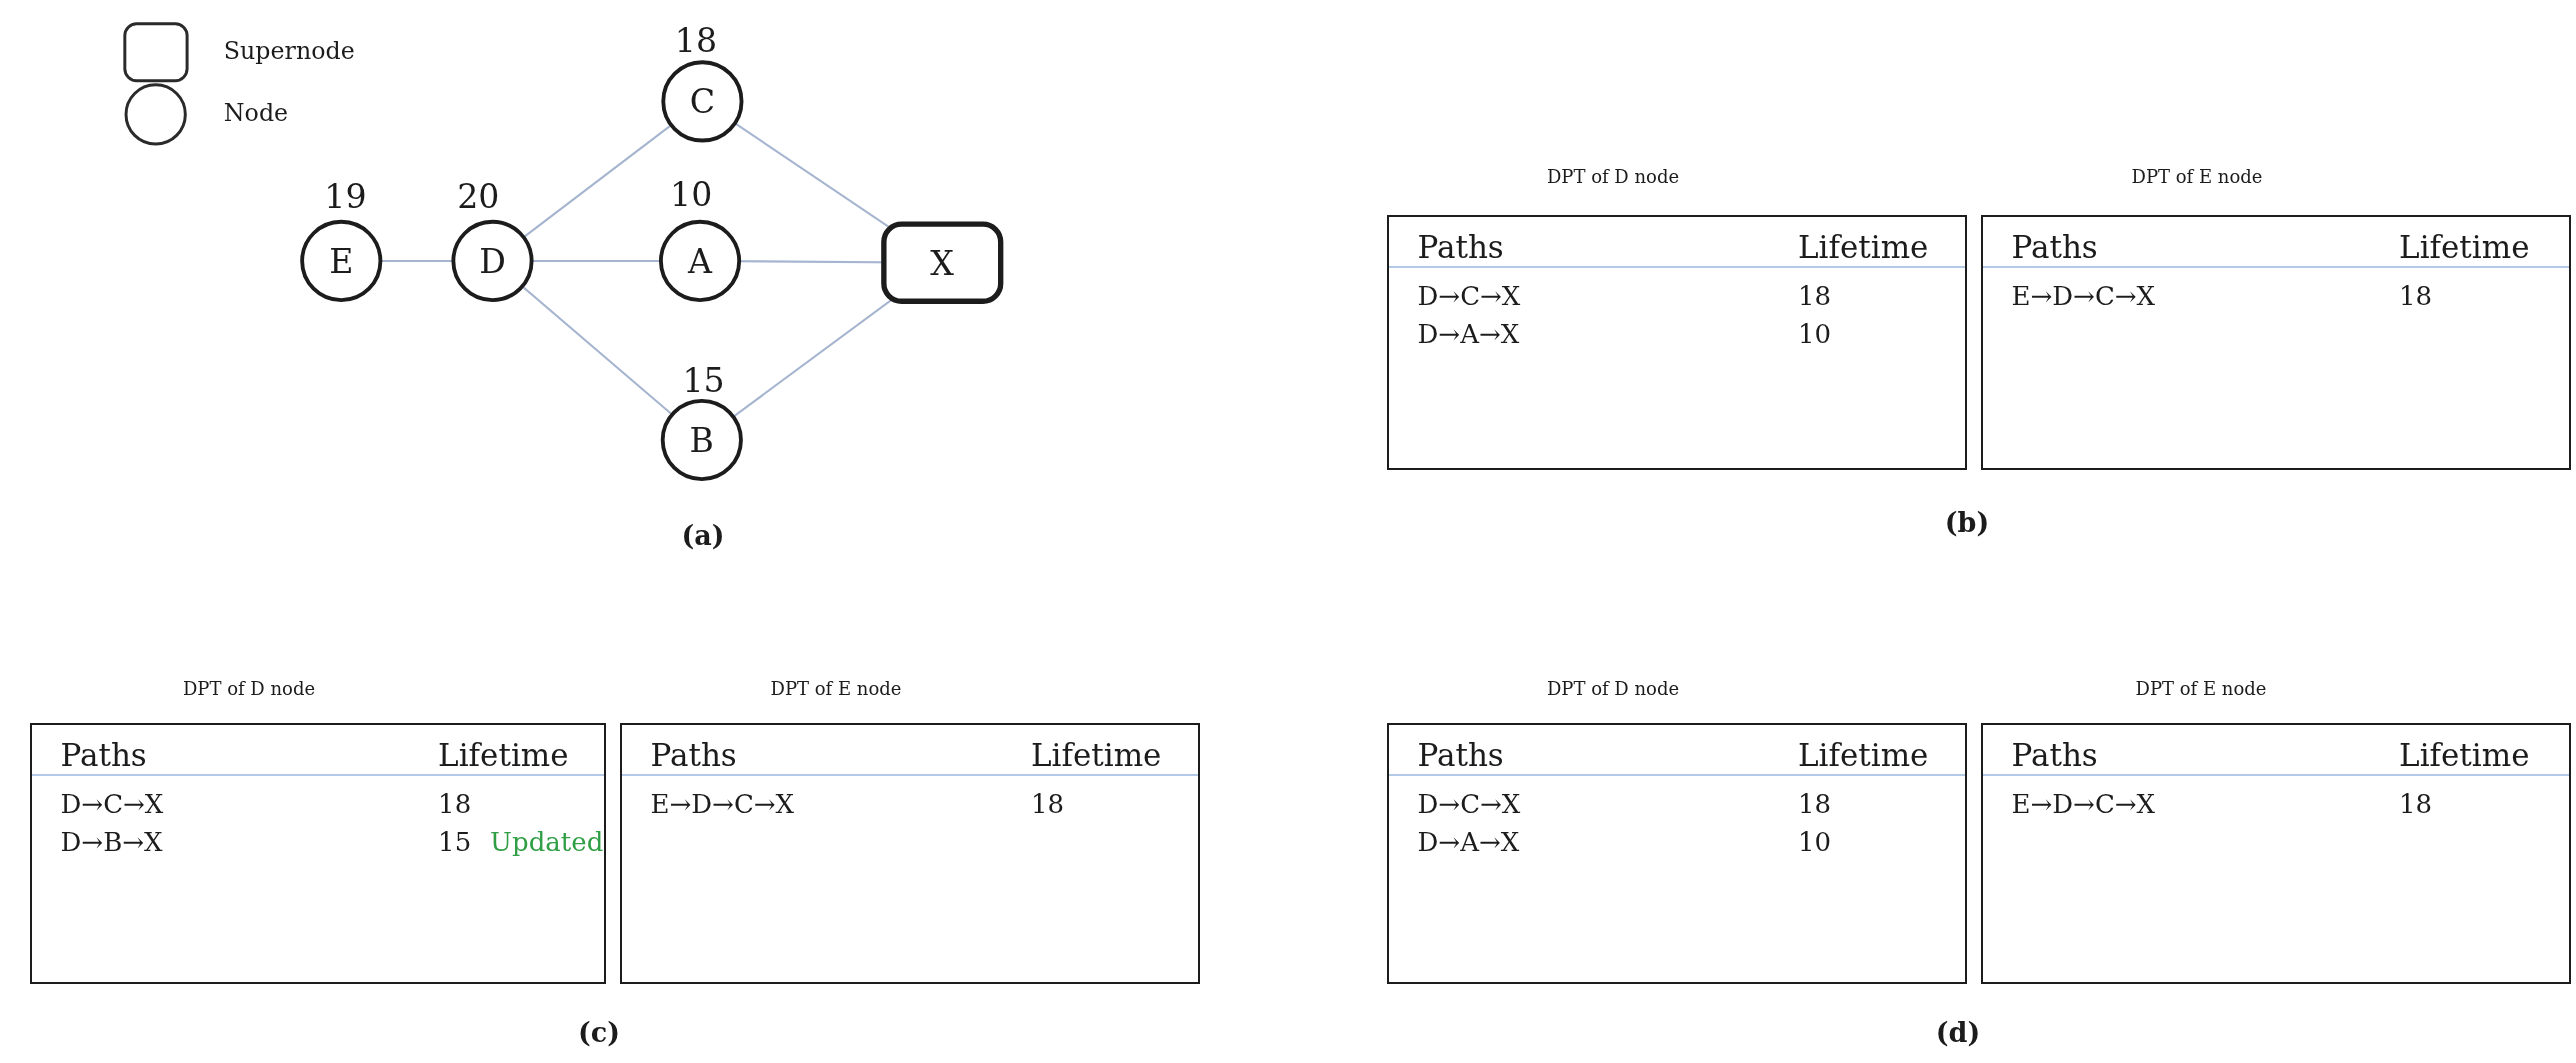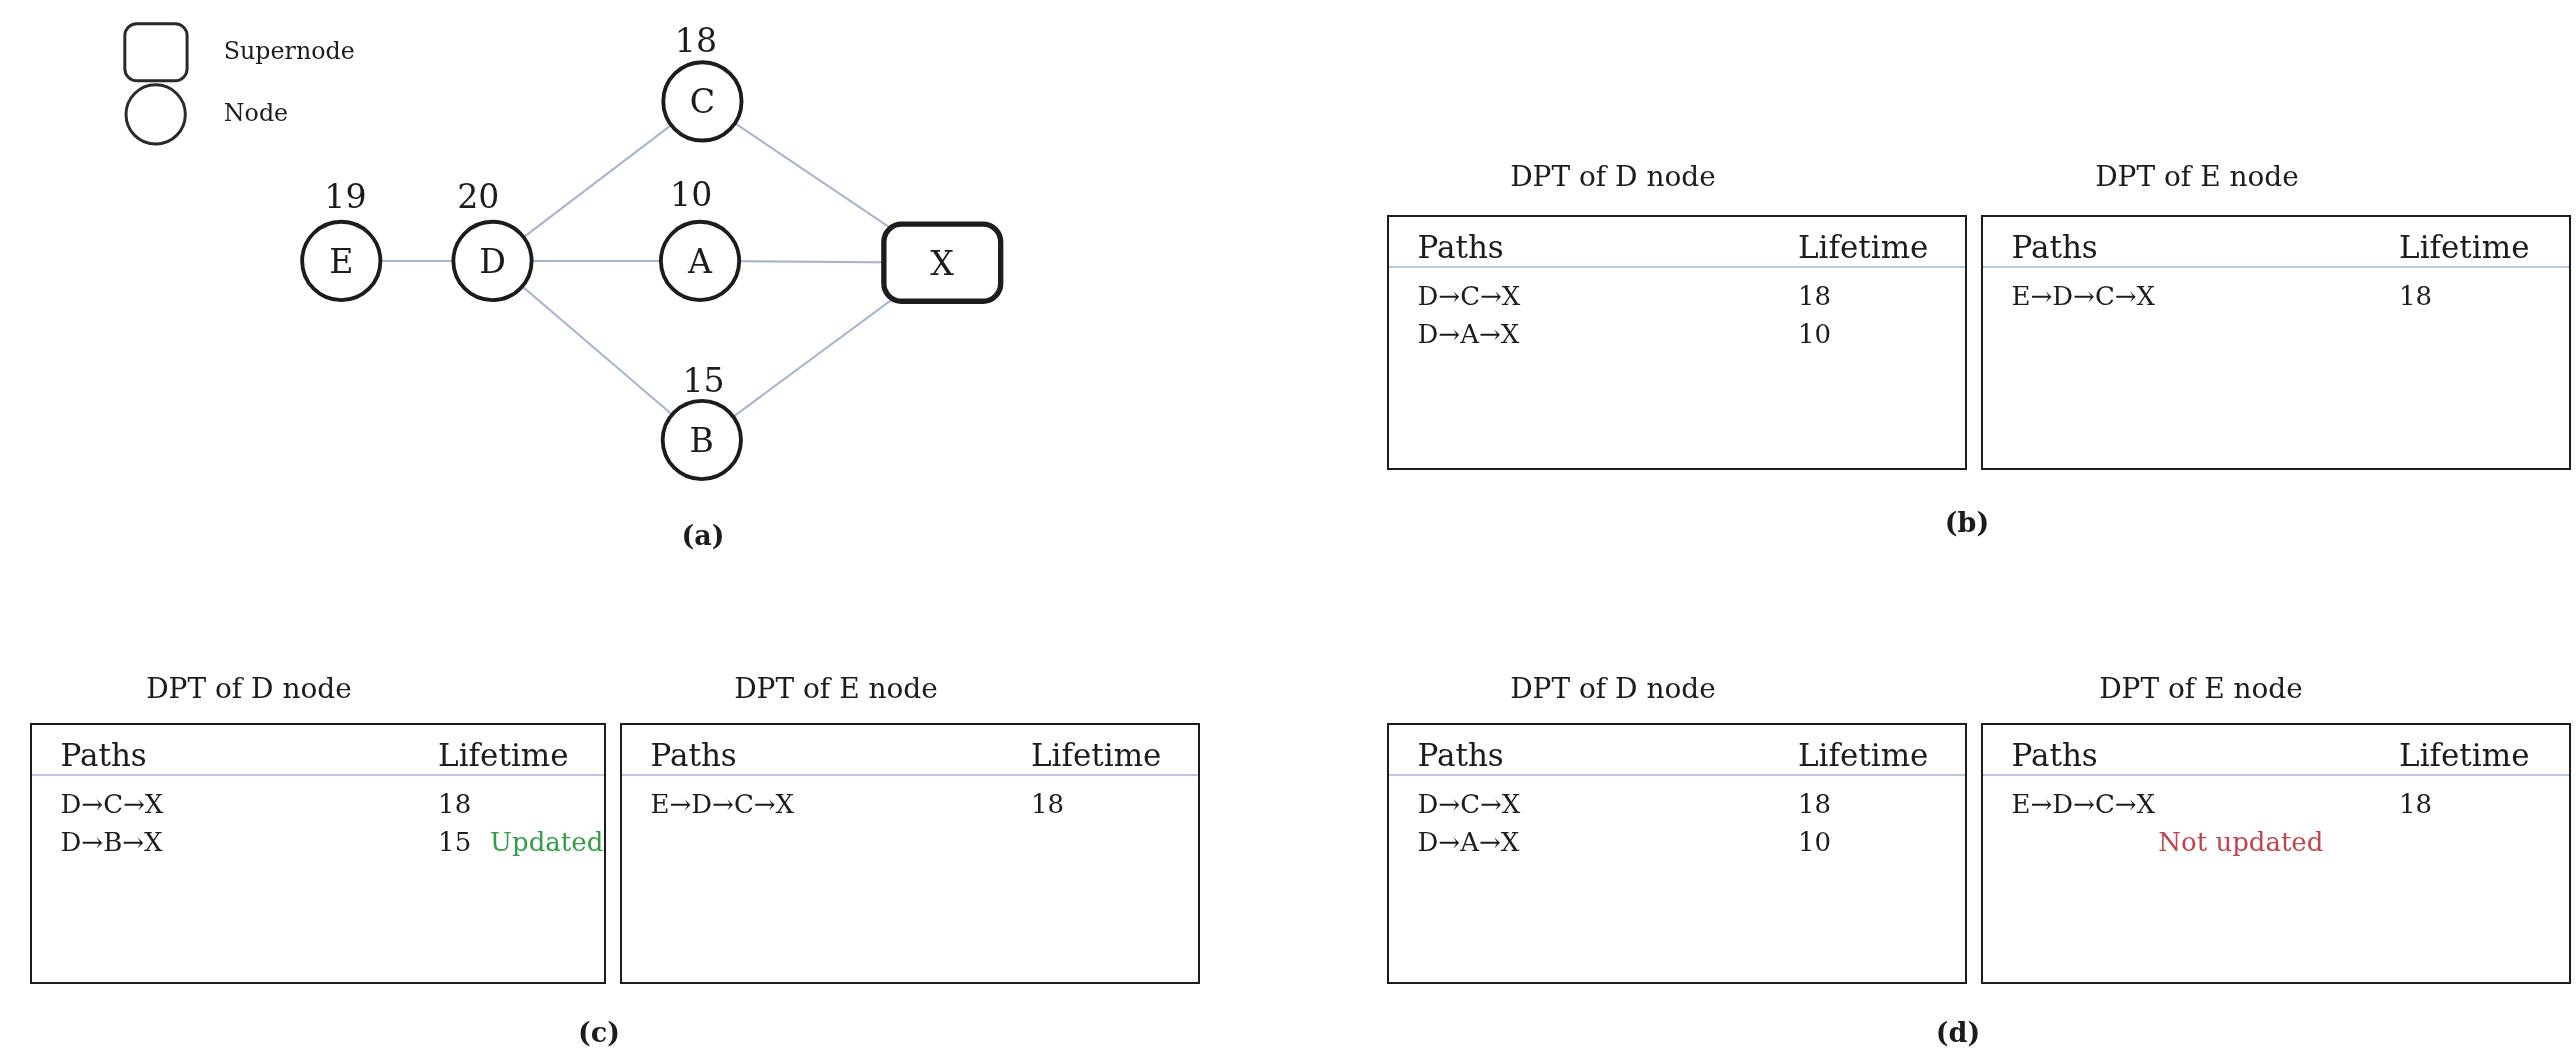--- a/index.html
+++ b/index.html
@@ -4,21 +4,21 @@
 <style>
   html,body { margin:0; padding:0; background:#ffffff; }
   #root {
     position:relative; width:2576px; height:1063px; background:#ffffff;
     font-family:"DejaVu Serif","Liberation Serif",serif; color:#1c1c1c; overflow:hidden;
   }
   svg { position:absolute; left:0; top:0; }
 
   .tbl-title {
     position:absolute; transform:translateX(-50%);
-    font-size:28px; line-height:33px; white-space:nowrap; color:#1c1c1c;
+    font-size:18px; line-height:33px; white-space:nowrap; color:#1c1c1c;
   }
   .cap {
     position:absolute; transform:translateX(-50%);
     font-size:27px; line-height:33px; font-weight:bold; white-space:nowrap;
   }
   .tbl {
     position:absolute; background:#ffffff; border:2.4px solid #1c1c1c; box-sizing:border-box;
   }
   .hdr { position:absolute; left:0; right:0; top:12px; height:37px; font-size:31px; line-height:37px; }
   .h-paths { position:absolute; left:28.5px; }
@@ -170,20 +170,17 @@
   <div class="tbl" style="left:1981px; top:723px; width:590px; height:261px;">
     <div class="hdr">
       <span class="h-paths">Paths</span>
       <span class="h-life">Lifetime</span>
     </div>
     <div class="rule"></div>
     <div class="row r1">
       <span class="path">E→D→C→X</span>
       <span class="val">18</span>
     </div>
-    <div class="row r2 row-centered">
-      <span class="note note-notupdated">Not updated</span>
-    </div>
   </div>
   <div class="cap" style="left:1958px; top:1016px;">(d)</div>
 
 </div>
 
 
 </body></html>

